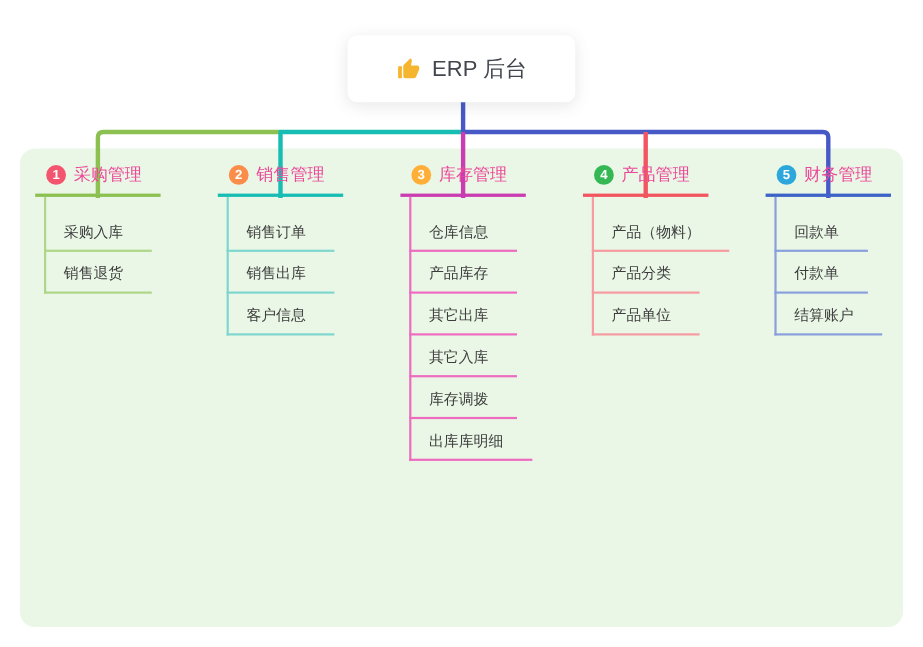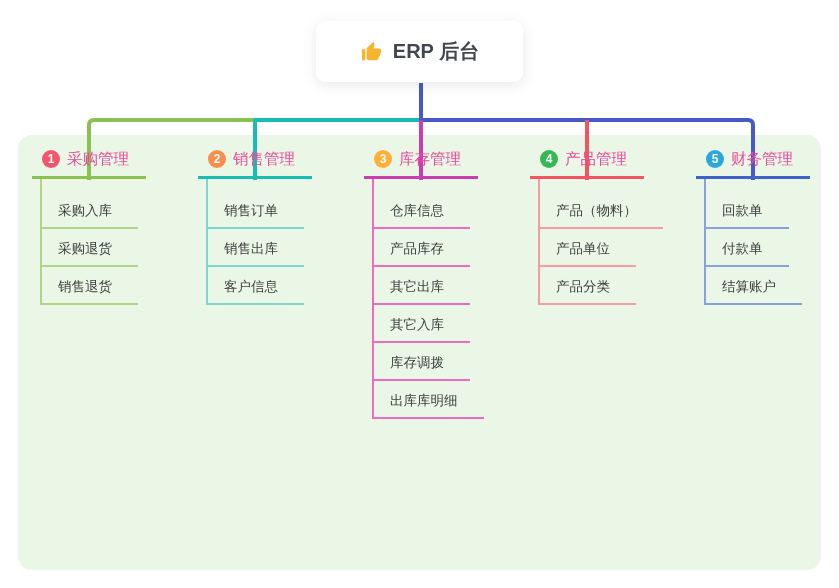--- a/index.html
+++ b/index.html
@@ -6,25 +6,25 @@
   html,body { width:839px; height:588px; background:#ffffff; overflow:hidden;
               font-family:"Liberation Sans","DejaVu Sans",sans-serif; }
   .stage { position:relative; width:839px; height:588px; }
 
   .panel { position:absolute; left:18px; top:135px; width:803px; height:435px;
            background:#eaf7e6; border-radius:14px; }
 
   .connector-svg { position:absolute; left:0; top:0; width:839px; height:588px;
                    pointer-events:none; }
 
-  .root-card { position:absolute; left:316px; top:21px; width:207px; height:61px;
+  .root-card { position:absolute; left:316px; top:32px; width:207px; height:61px;
                background:#ffffff; border-radius:9px;
                box-shadow:0 3px 14px rgba(60,80,60,.13);
                display:flex; align-items:center; justify-content:center; gap:10px;
-               font-size:20px; font-weight:700; color:#42464e; }
+               font-size:20px; font-weight:400; color:#42464e; }
   .root-card svg { display:block; }
 
   .branch { position:absolute; top:148px; width:150px; }
   .branch-title { width:114px; height:31px; display:flex; align-items:center; gap:7px;
                   padding:0 0 6px 10px; border-bottom:3px solid var(--line);
                   cursor:default; }
   .badge { width:18px; height:18px; border-radius:50%; background:var(--badge-bg);
            color:#fff; font-size:12px; font-weight:700; line-height:18px;
            display:flex; align-items:center; justify-content:center; flex:0 0 18px; }
   .branch-label { font-size:15.5px; font-weight:500; color:#ec4899; white-space:nowrap; }
@@ -66,23 +66,20 @@
 
   <div id="branches">
       <div class="branch" style="left: 32px; --line: #8cc152; --child-line: #aed687; --badge-bg: #f3556e;">
         <div class="branch-title">
           <span class="badge">1</span>
           <span class="branch-label">采购管理</span>
         </div>
         <ul class="children">
           <li class="child">
             <span class="child-label">采购入库</span>
-          </li>
-          <li class="child">
-            <span class="child-label">采购退货</span>
           </li>
           <li class="child">
             <span class="child-label">销售退货</span>
           </li>
         </ul>
       </div>
       <div class="branch" style="left: 198px; --line: #17bdb3; --child-line: #7fd6ce; --badge-bg: #fb8d4a;">
         <div class="branch-title">
           <span class="badge">2</span>
           <span class="branch-label">销售管理</span>
@@ -128,24 +125,24 @@
       <div class="branch" style="left: 530px; --line: #f25560; --child-line: #f79ba1; --badge-bg: #35b853;">
         <div class="branch-title">
           <span class="badge">4</span>
           <span class="branch-label">产品管理</span>
         </div>
         <ul class="children">
           <li class="child">
             <span class="child-label">产品（物料）</span>
           </li>
           <li class="child">
-            <span class="child-label">产品单位</span>
+            <span class="child-label">产品分类</span>
           </li>
           <li class="child">
-            <span class="child-label">产品分类</span>
+            <span class="child-label">产品单位</span>
           </li>
         </ul>
       </div>
       <div class="branch" style="left: 696px; --line: #3e63c8; --child-line: #8aa0dc; --badge-bg: #2ba7dc;">
         <div class="branch-title">
           <span class="badge">5</span>
           <span class="branch-label">财务管理</span>
         </div>
         <ul class="children">
           <li class="child">

